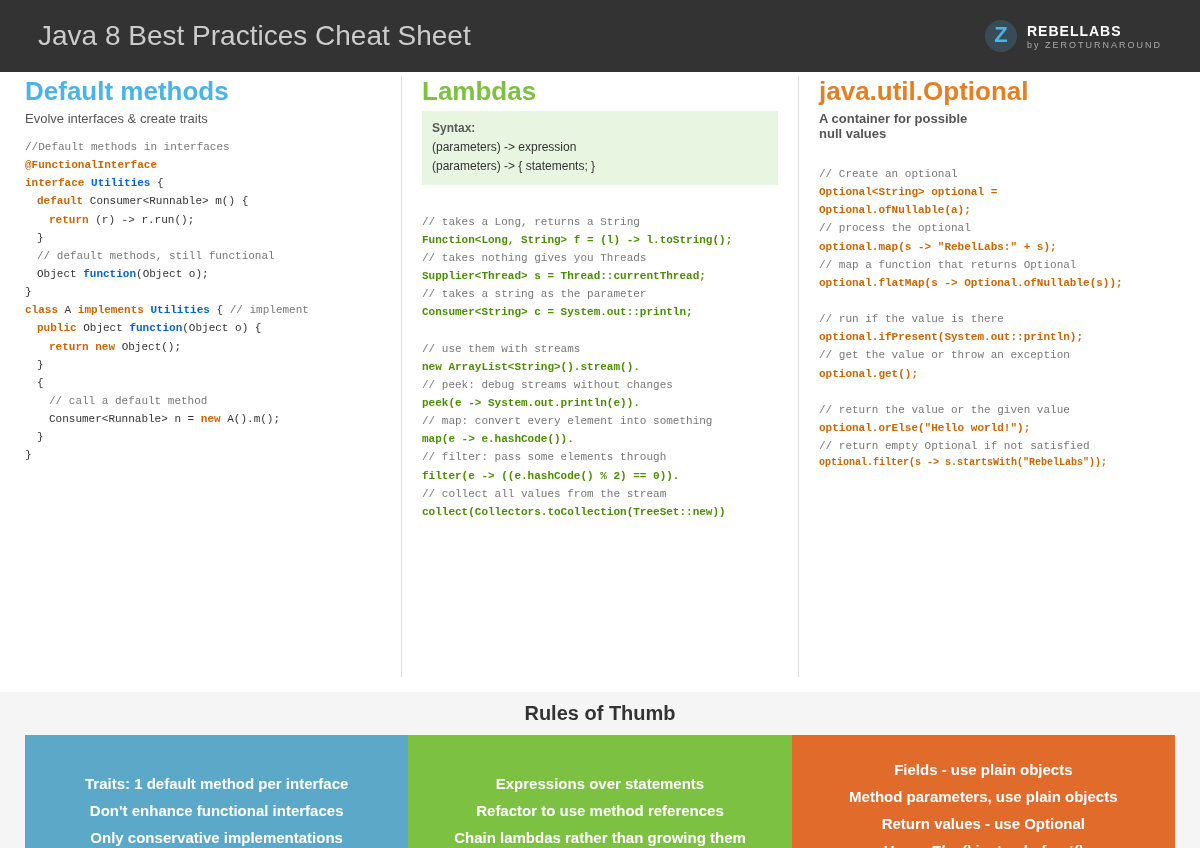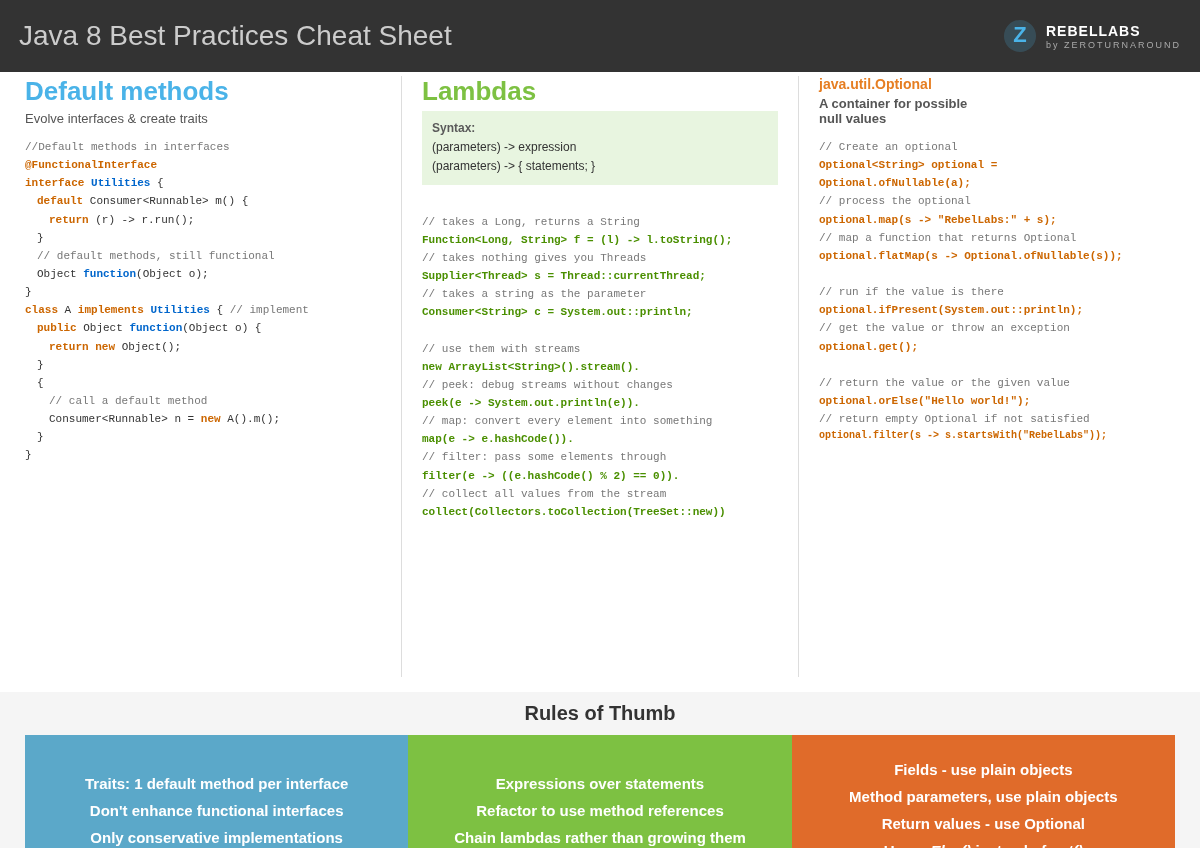--- a/index.html
+++ b/index.html
@@ -7,21 +7,21 @@
       width: 1200px;
       height: 848px;
       font-family: Arial, sans-serif;
       background: #fff;
       overflow: hidden;
     }
 
     
     .header {
       background: #333333;
-      padding: 18px 19px;
+      padding: 18px 38px;
       display: flex;
       align-items: center;
       justify-content: space-between;
       gap: 26px;
     }
     .header-title {
       color: #fff;
       font-size: 28px;
       font-weight: 900;
     }
@@ -69,21 +69,21 @@
       margin-bottom: 4px;
     }
     .section-subtitle {
       font-size: 13px;
       margin-bottom: 12px;
       color: #555;
     }
 
     .col-default .section-title { color: #4ab3e8; }
     .col-lambdas .section-title { color: #7dc142; }
-    .col-optional .section-title { color: #e67e22; font-size: 14px; }
+    .col-optional .section-title { color: #e67e22; font-size: 26px; }
 
     .syntax-block {
       background: #e8f5e0;
       padding: 8px 10px;
       margin-bottom: 28px;
       font-size: 12px;
       color: #333;
       line-height: 1.6;
     }
     .syntax-label {
@@ -222,21 +222,21 @@
       <span class="code-line green-code">filter(e -&gt; ((e.hashCode() % 2) == 0)).</span>
       <span class="code-line comment">// collect all values from the stream</span>
       <span class="code-line green-code">collect(Collectors.toCollection(TreeSet::new))</span>
     </div>
   </div>
 
   <div class="col-sep"></div>
 
   <div class="column col-optional">
     <div class="section-title">java.util.Optional</div>
-    <div class="section-subtitle" style="font-size:13px;color:#555;margin-bottom:12px;font-weight:bold;">A container for possible<br>null values</div>
+    <div class="section-subtitle" style="font-size:13px;color:#555;margin-bottom:24px;font-weight:bold;">A container for possible<br>null values</div>
     <div class="code-block">
       <span class="code-line comment">// Create an optional</span>
       <span class="code-line orange-code">Optional&lt;String&gt; optional =</span>
       <span class="code-line orange-code">Optional.ofNullable(a);</span>
       <span class="code-line comment">// process the optional</span>
       <span class="code-line orange-code">optional.map(s -&gt; "RebelLabs:" + s);</span>
       <span class="code-line comment">// map a function that returns Optional</span>
       <span class="code-line orange-code">optional.flatMap(s -&gt; Optional.ofNullable(s));</span>
       <span class="code-line">&nbsp;</span>
       <span class="code-line comment">// run if the value is there</span>

